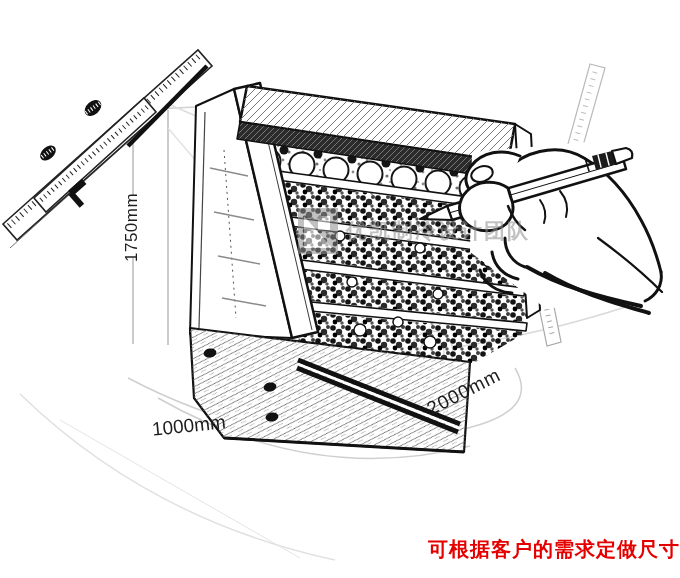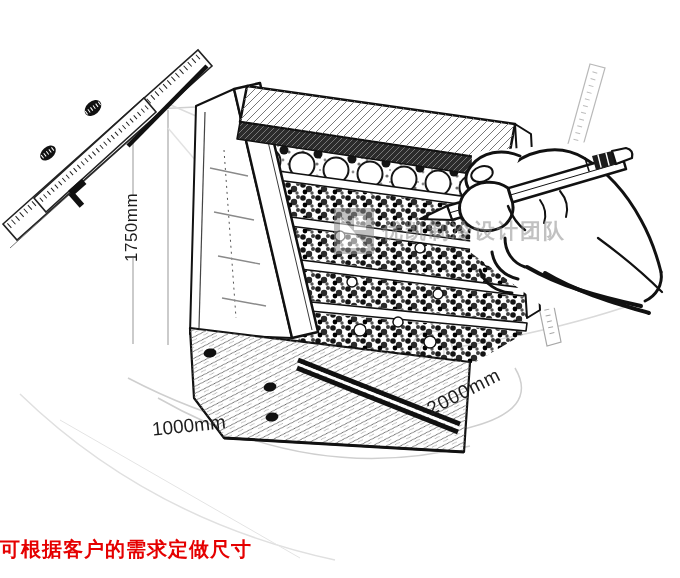--- a/index.html
+++ b/index.html
@@ -5,25 +5,25 @@
   html,body{margin:0;padding:0;background:#fff;}
   .stage{position:relative;width:680px;height:578px;background:#fff;overflow:hidden;
          font-family:"Liberation Sans",sans-serif;}
   .stage svg{position:absolute;left:0;top:0;}
   .dim{position:absolute;color:#1c1c1c;font-weight:500;white-space:nowrap;}
   .dim-h{left:96px;top:216px;width:72px;font-size:17px;letter-spacing:.5px;
          transform:rotate(-90deg);transform-origin:center;}
   .dim-d{left:152px;top:415px;font-size:19px;transform:rotate(-6deg);}
   .dim-l{left:424px;top:381px;font-size:19px;letter-spacing:1px;transform:rotate(-27deg);}
   .watermark{position:absolute;left:298px;top:208px;display:flex;align-items:center;
-             gap:8px;opacity:.55;pointer-events:none;margin-left:36px;}
+             gap:8px;opacity:.55;pointer-events:none;}
   .wm-logo{width:40px;height:46px;flex:0 0 auto;}
   .wm-title{font-size:21px;font-weight:bold;color:#8f8f8f;letter-spacing:2px;}
   .wm-url{font-size:13px;font-weight:bold;color:#9e9e9e;letter-spacing:4px;margin-top:2px;}
-  .caption{position:absolute;left:0;top:536px;width:100%;text-align:left;
+  .caption{position:absolute;left:0;top:536px;width:100%;text-align:right;
            color:#e50000;font-size:20px;font-weight:600;letter-spacing:1px;}
 </style>
 </head>
 <body>
 
 <div class="stage">
 
 <svg width="680" height="578" viewBox="0 0 680 578">
   <defs>
     <pattern id="hatchBase" width="9" height="9" patternUnits="userSpaceOnUse" patternTransform="rotate(18)">

